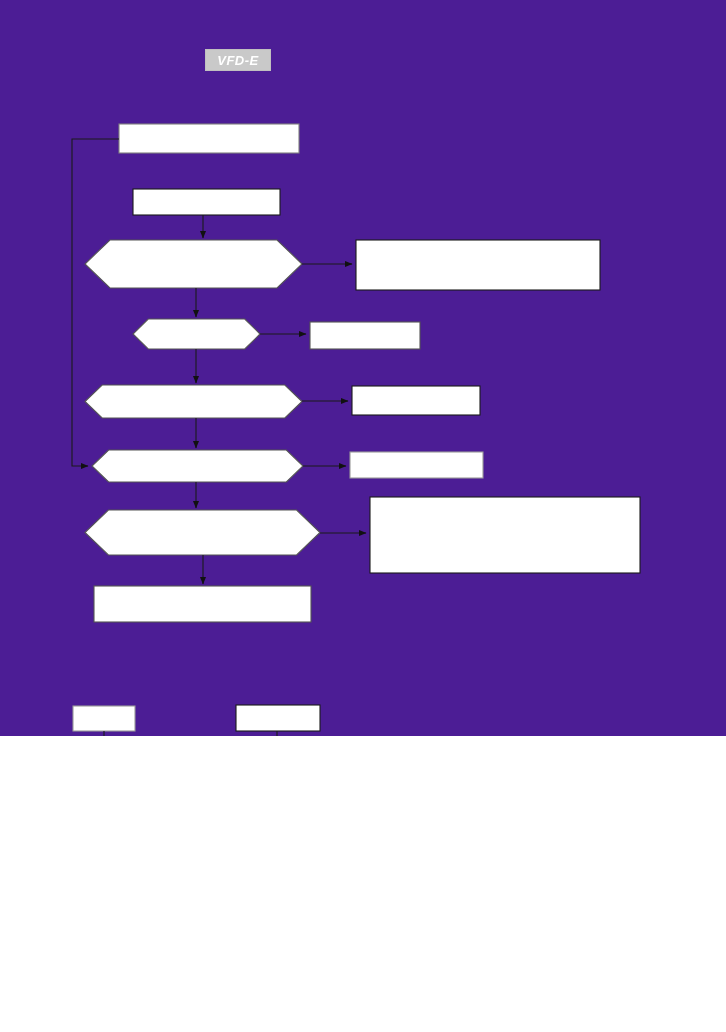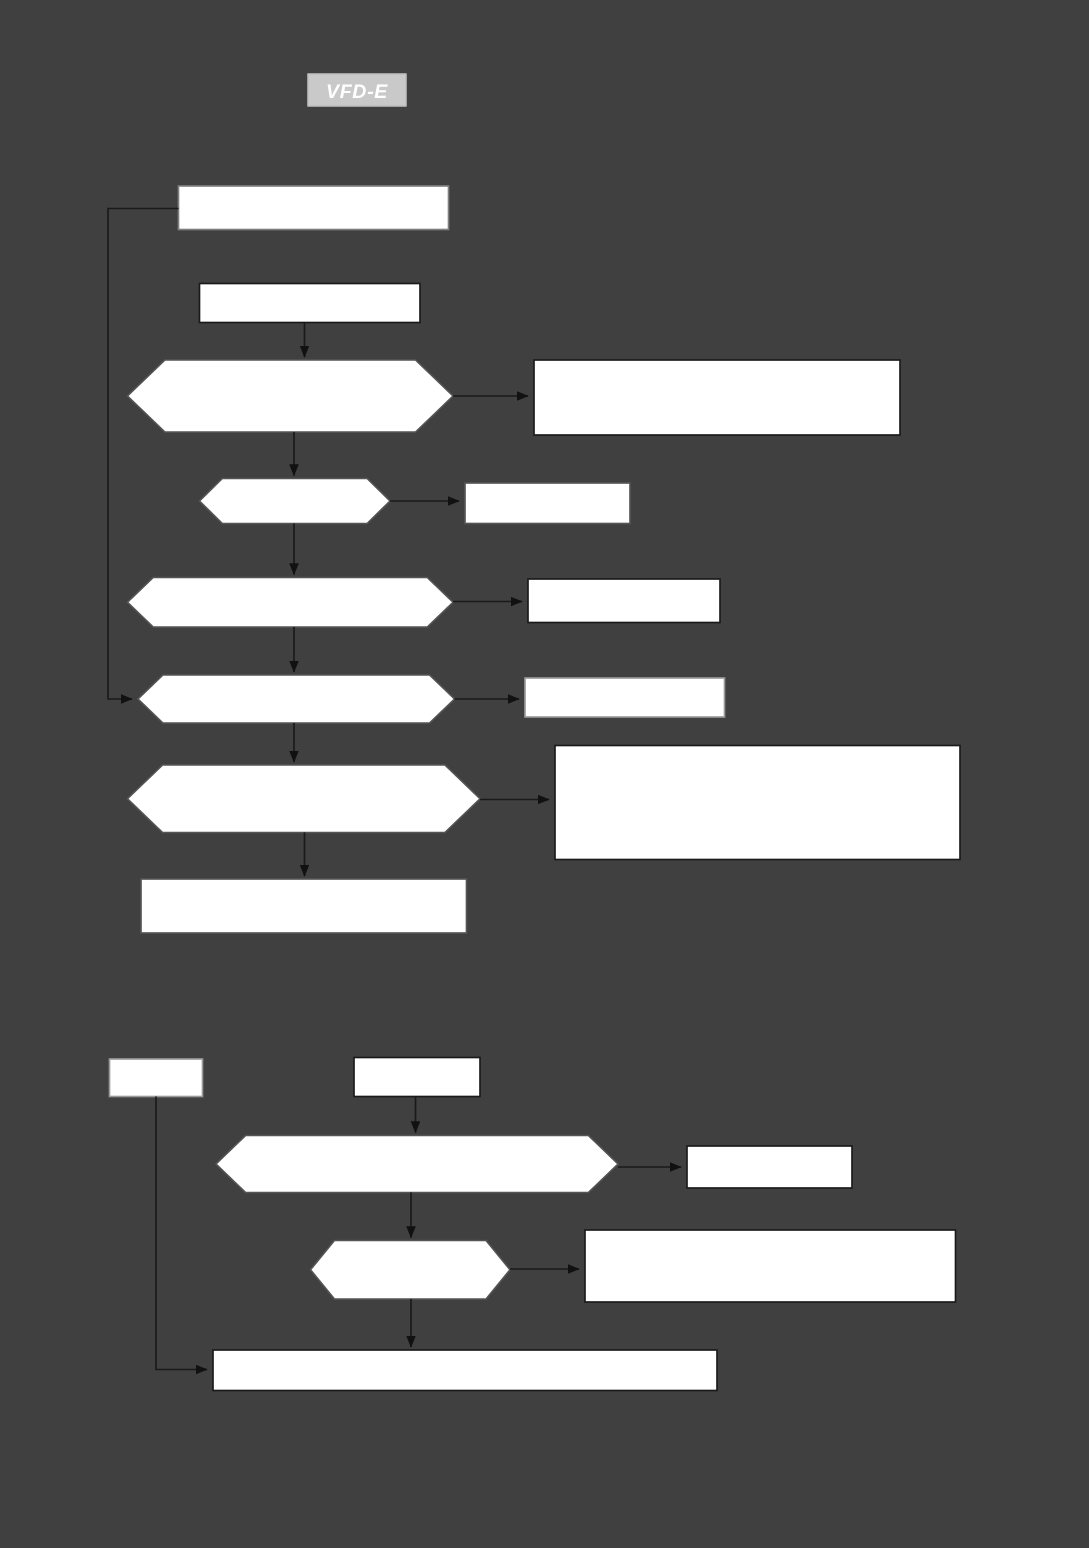--- a/index.html
+++ b/index.html
@@ -7,22 +7,22 @@
     margin: 0;
     padding: 0;
     background: #ffffff;
   }
   body {
     font-family: "Liberation Sans", sans-serif;
   }
   #page {
     position: relative;
     width: 726px;
-    height: 1032px;
-    background: #404040;
+    height: 736px;
+    background: #4c1d95;
     overflow: hidden;
   }
   #diagram-svg {
     position: absolute;
     left: 0;
     top: 0;
     width: 726px;
     height: 1032px;
     display: block;
   }

